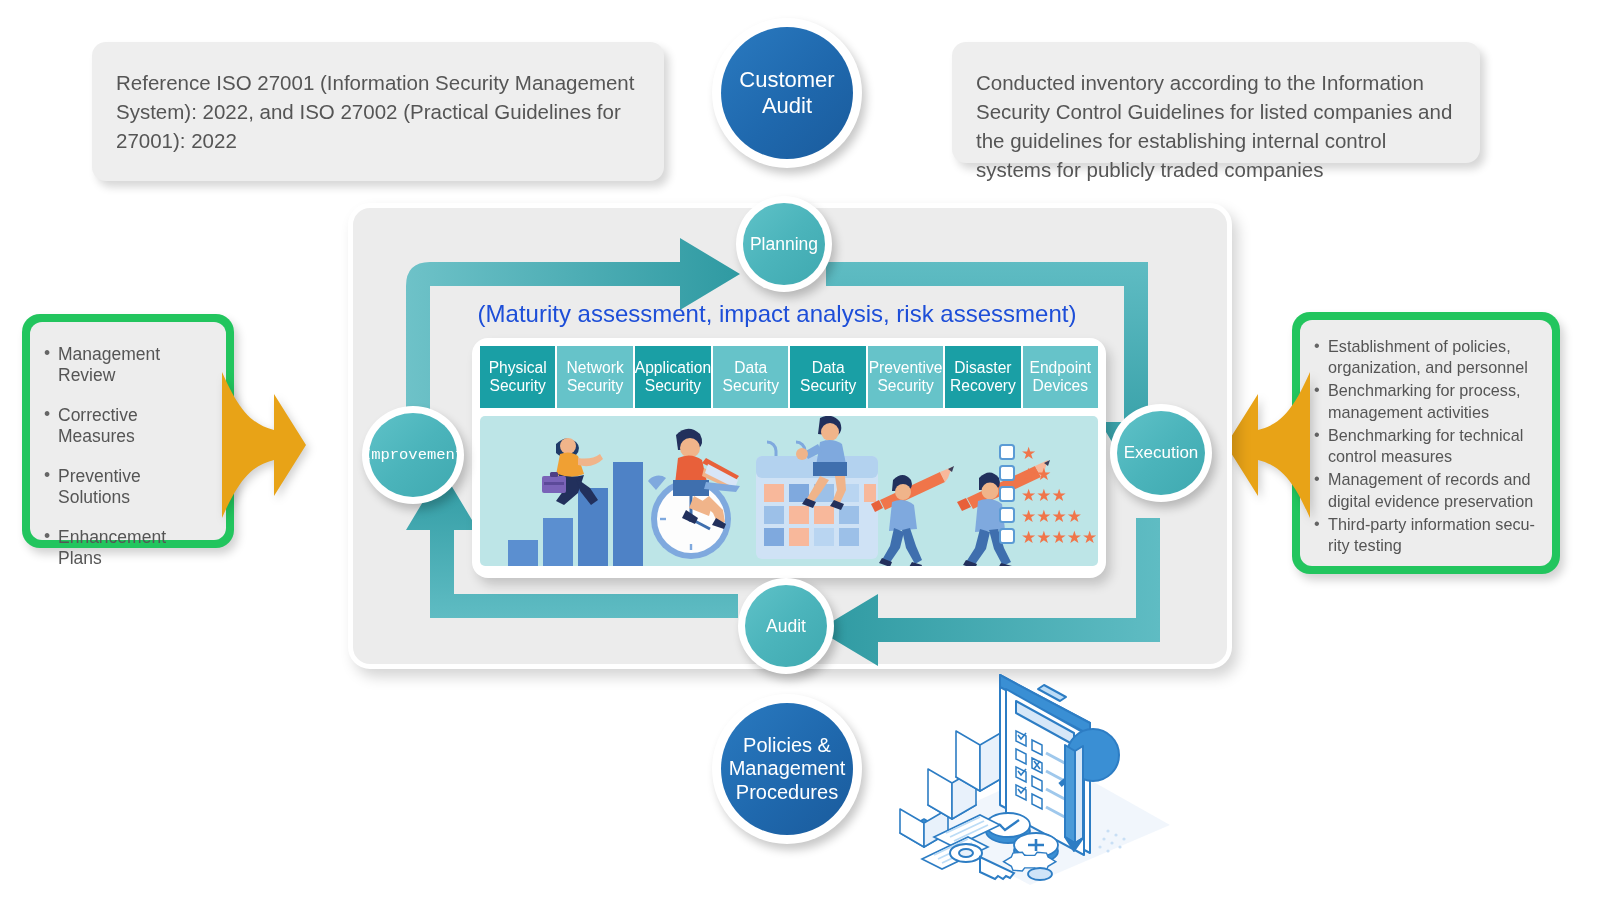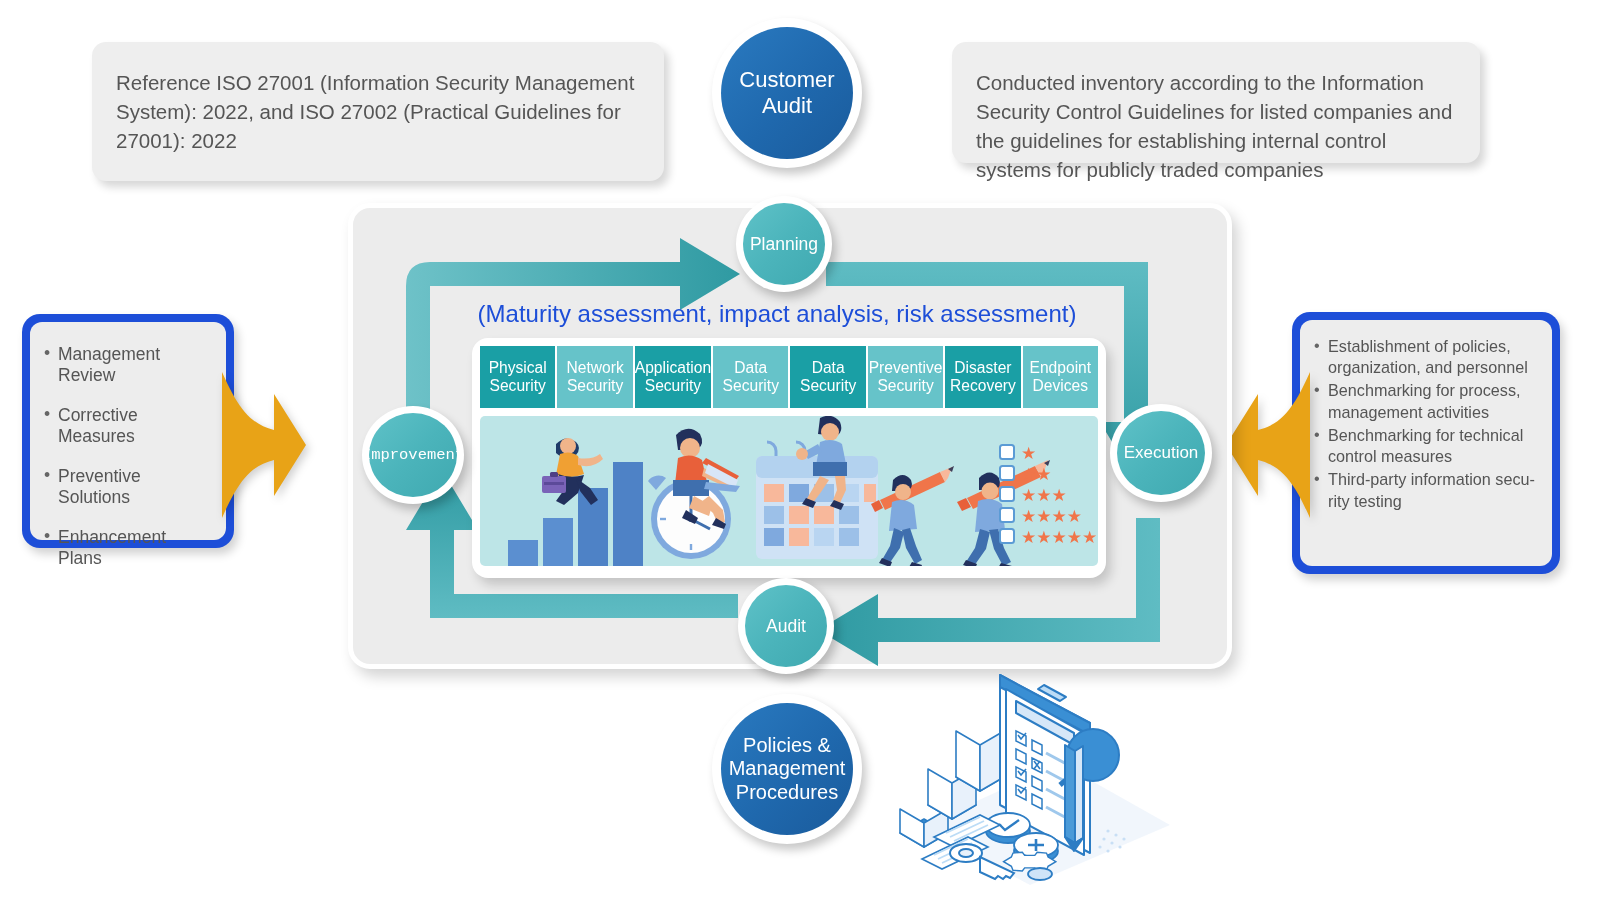--- a/index.html
+++ b/index.html
@@ -28,21 +28,21 @@
   .note-top{
     padding:26px 26px 26px 24px;
     font-size:20.5px;
   }
   #note-iso{left:92px;top:42px;width:572px;height:139px;}
   #note-inventory{left:952px;top:42px;width:528px;height:121px;}
 
   
   .callout-card{
     position:absolute;
-    background:#1d4ed8;
+    background:#22c55e;
     border-radius:18px;
     box-shadow:4px 6px 10px rgba(0,0,0,.18);
   }
   .callout-inner{
     position:absolute;
     background:#ededed;
     border-radius:12px;
     box-sizing:border-box;
   }
   #callout-left{left:22px;top:314px;width:212px;height:234px;}
@@ -189,20 +189,21 @@
       <path d="M10 0 C 26 36, 38 52, 62 58 L62 22 L94 73 L62 124 L62 88 C38 94, 26 110, 10 146 Z" fill="#e8a317"></path>
     </svg>
   </div>
 
   <div class="callout-card" id="callout-right">
     <div class="callout-inner">
       <ul class="bullets" id="list-right">
         <li>Establishment of policies, organization, and personnel</li>
         <li>Benchmarking for process, management activities</li>
         <li>Benchmarking for technical control measures</li>
+        <li>Management of records and digital evidence preservation</li>
         <li>Third-party information secu-rity testing</li>
       </ul>
     </div>
   </div>
 
   <div class="orange-arrow" style="left:1225px;top:372px;">
     <svg width="95" height="146" viewBox="0 0 95 146">
       <path d="M85 0 C 69 36, 57 52, 33 58 L33 22 L1 73 L33 124 L33 88 C57 94, 69 110, 85 146 Z" fill="#e8a317"></path>
     </svg>
   </div>

